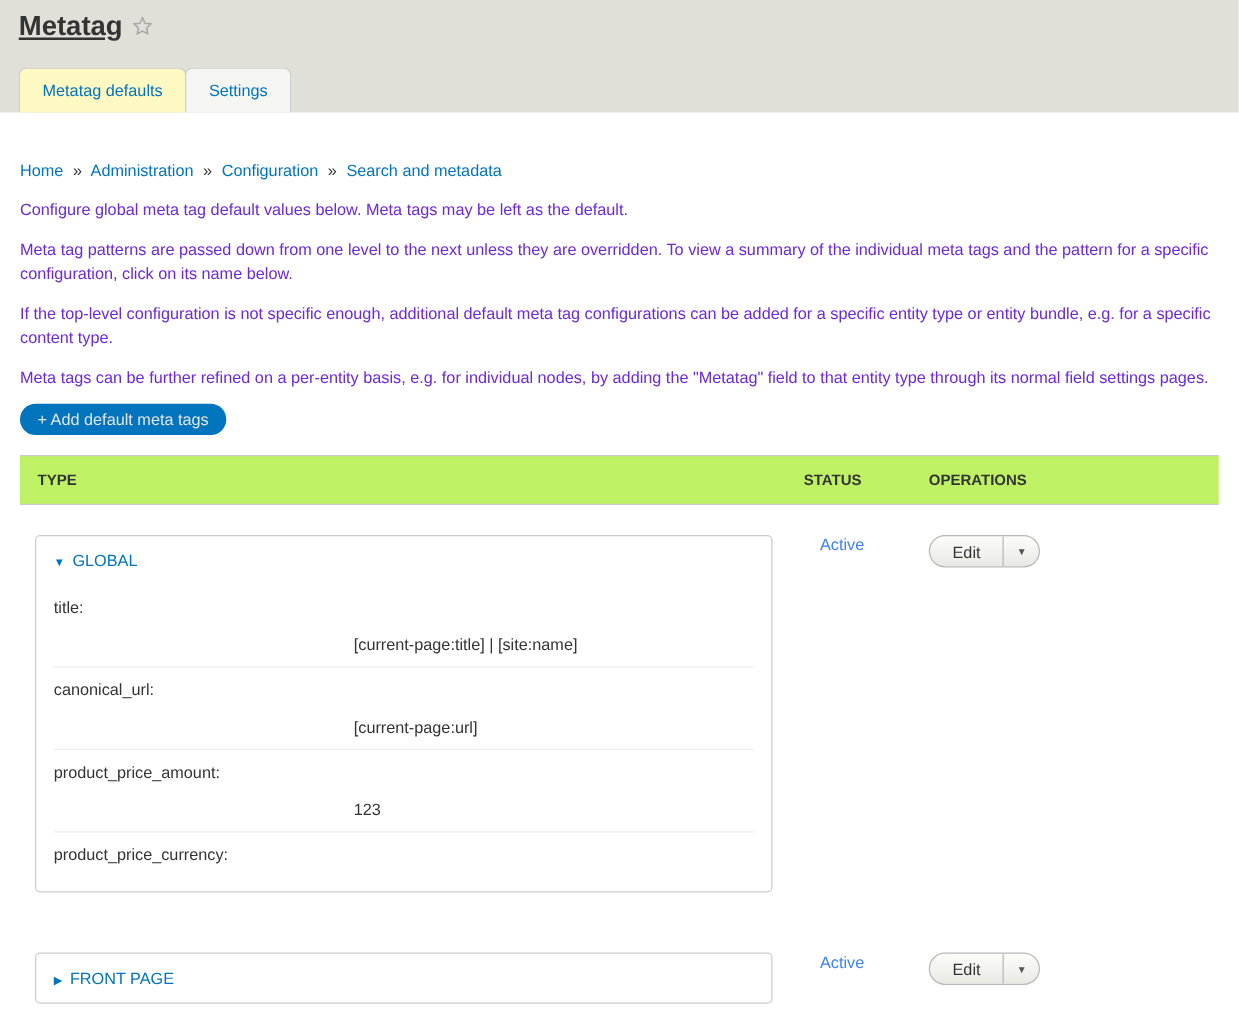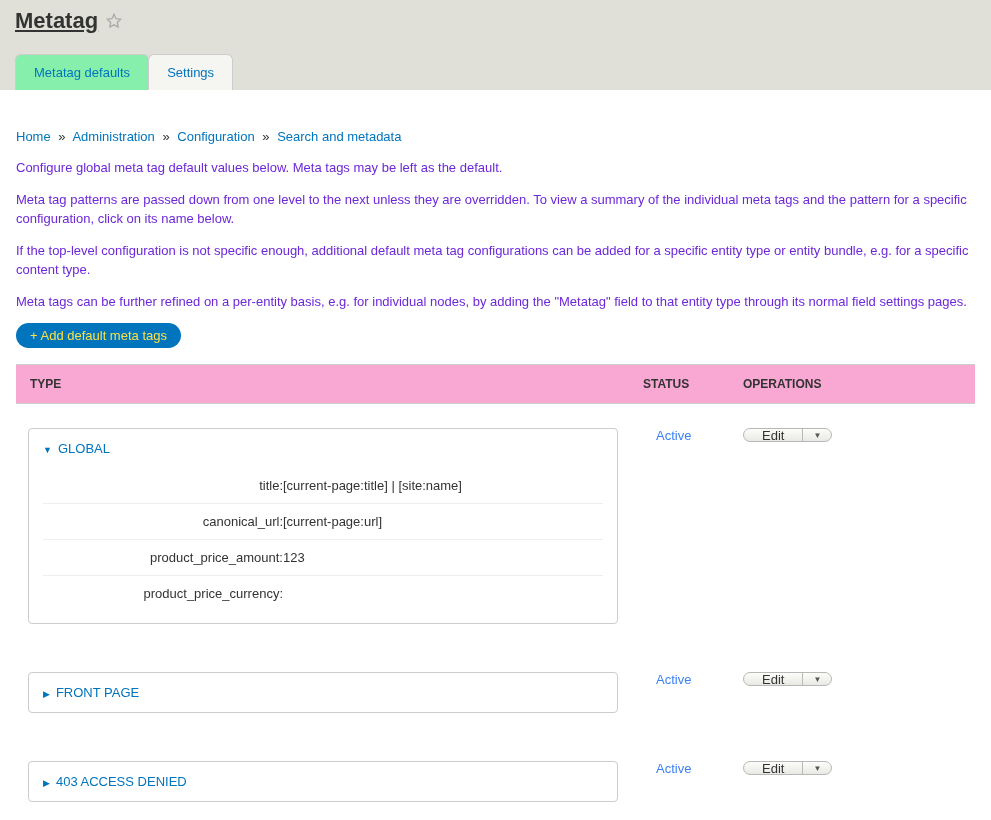--- a/index.html
+++ b/index.html
@@ -40,21 +40,21 @@
     background: #f5f5f2;
     border: 1px solid #ccc;
     border-bottom: none;
     border-radius: 6px 6px 0 0;
     margin-right: -1px;
     color: #0074bd;
     cursor: pointer;
     font-size: 13px;
   }
   .tab.active {
-    background: #86efac;
+    background: #fef9c3;
     position: relative;
     z-index: 2;
   }
   .content {
     padding: 16px;
   }
   .breadcrumb {
     margin-bottom: 14px;
     color: #333;
     margin-top: 23px;
@@ -68,31 +68,31 @@
     margin: 0 4px;
   }
   .desc p {
     margin-bottom: 12px;
     line-height: 1.5;
     color: #6d28d9;
   }
   .add-btn {
     display: inline-block;
     background: #0074bd;
-    color: #fde047;
+    color: #e5e5e5;
     border-radius: 14px;
     padding: 5px 14px;
     font-size: 13px;
     cursor: pointer;
     border: none;
     margin-bottom: 16px;
   }
   .table-header {
     display: flex;
-    background: #f9a8d4;
+    background: #bef264;
     border-top: 1px solid #ccc;
     border-bottom: 1px solid #ccc;
     padding: 12px;
     font-weight: bold;
     color: #333;
     font-size: 12px;
   }
   .col-type { flex: 0 0 615px; padding-left: 2px;}
   .col-status { flex: 0 0 100px; }
   .col-ops { flex: 1; }
@@ -131,42 +131,42 @@
     padding: 0 14px 12px 14px;
   }
   .meta-row {
     display: flex;
     padding: 10px 0;
     border-top: 1px solid #eee;
     font-size: 13px;
     color: #333;
   }
   .meta-row:first-child { border-top: none; }
-  .meta-key { flex: 0 0 240px; text-align: right; }
-  .meta-val { flex: 1; }
+  .meta-key { flex: 0 0 240px; }
+  .meta-val { flex: 1; margin-top: 30px; }
   .status-cell {
     flex: 0 0 100px;
     display: flex;
     align-items: center;
     color: #3b82f6;
     padding-left: 13px;
   }
   .ops-cell {
     flex: 1;
     display: flex;
     align-items: center;
     padding-left: 0;
   }
   .dropbutton {
     display: inline-flex;
     border: 1px solid #b8b8b8;
     border-radius: 14px;
     overflow: hidden;
     background: linear-gradient(#fcfcfa, #e9e9e4);
-    height: 14px;
+    height: 26px;
   }
   .dropbutton .main {
     padding: 4px 18px;
     font-size: 13px;
     color: #333;
     cursor: pointer;
     border-right: 1px solid #b8b8b8;
     display: flex;
     align-items: center;
   }

